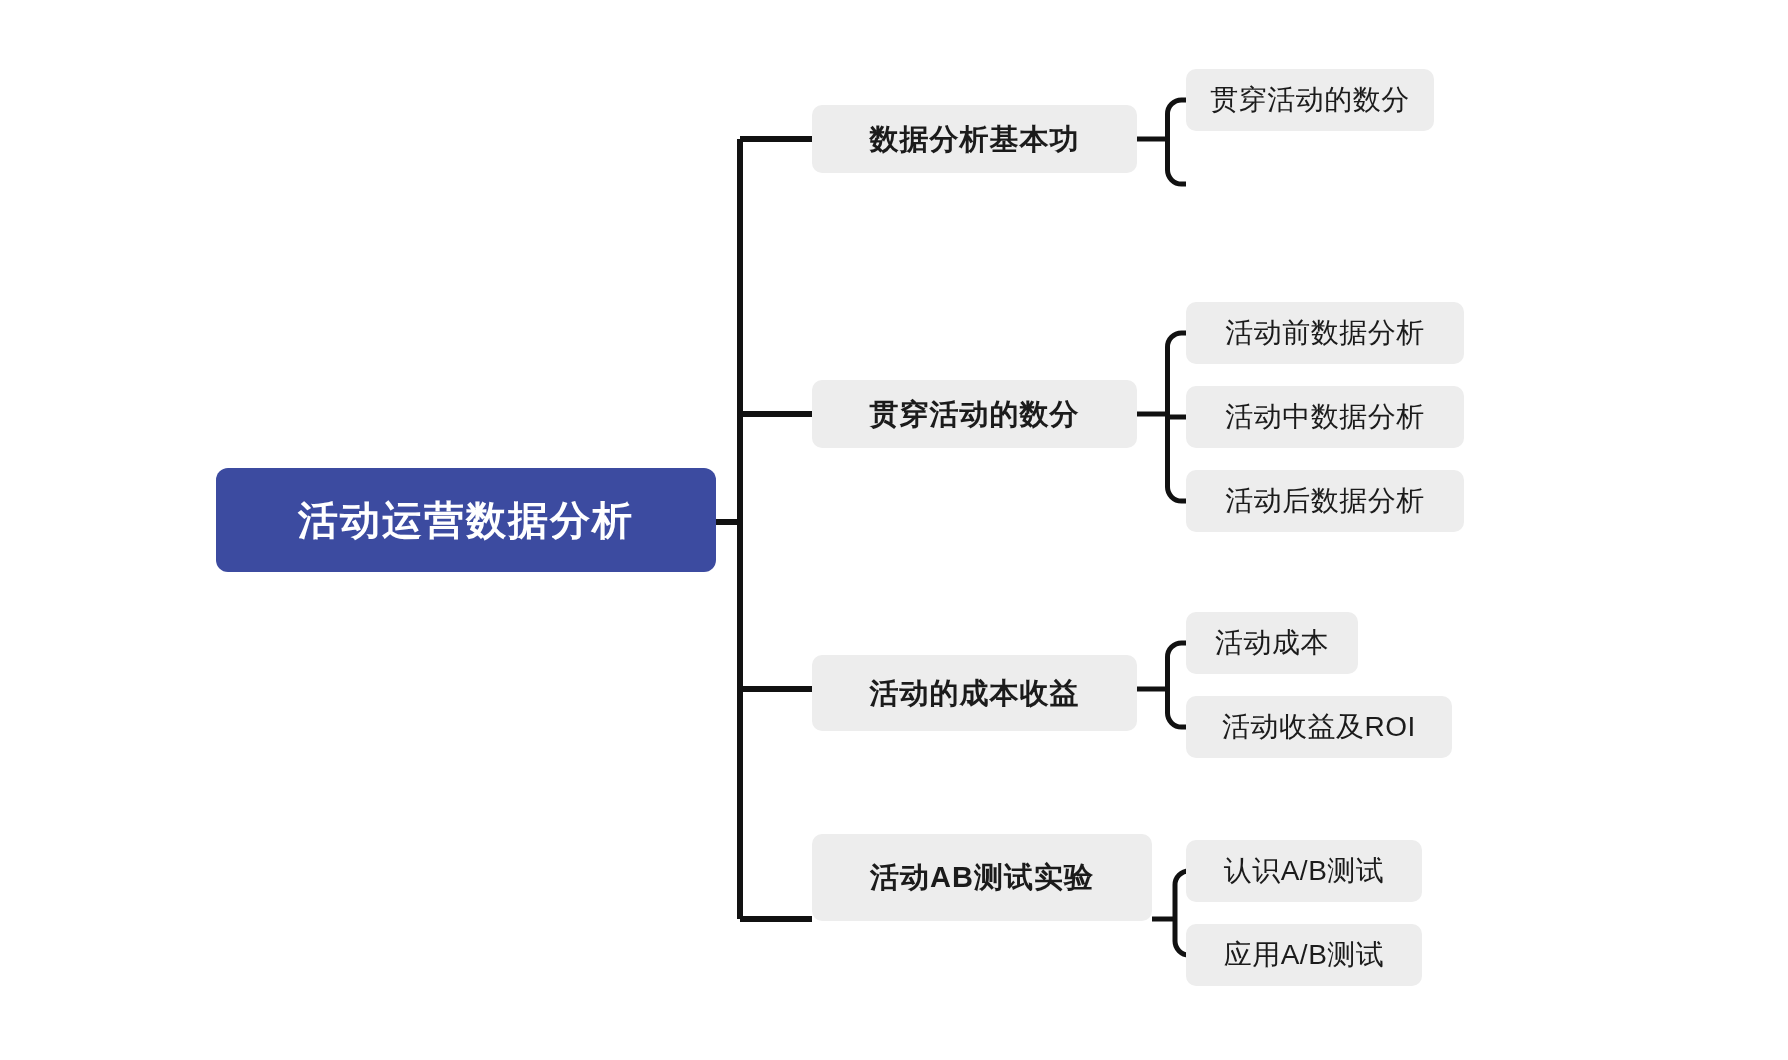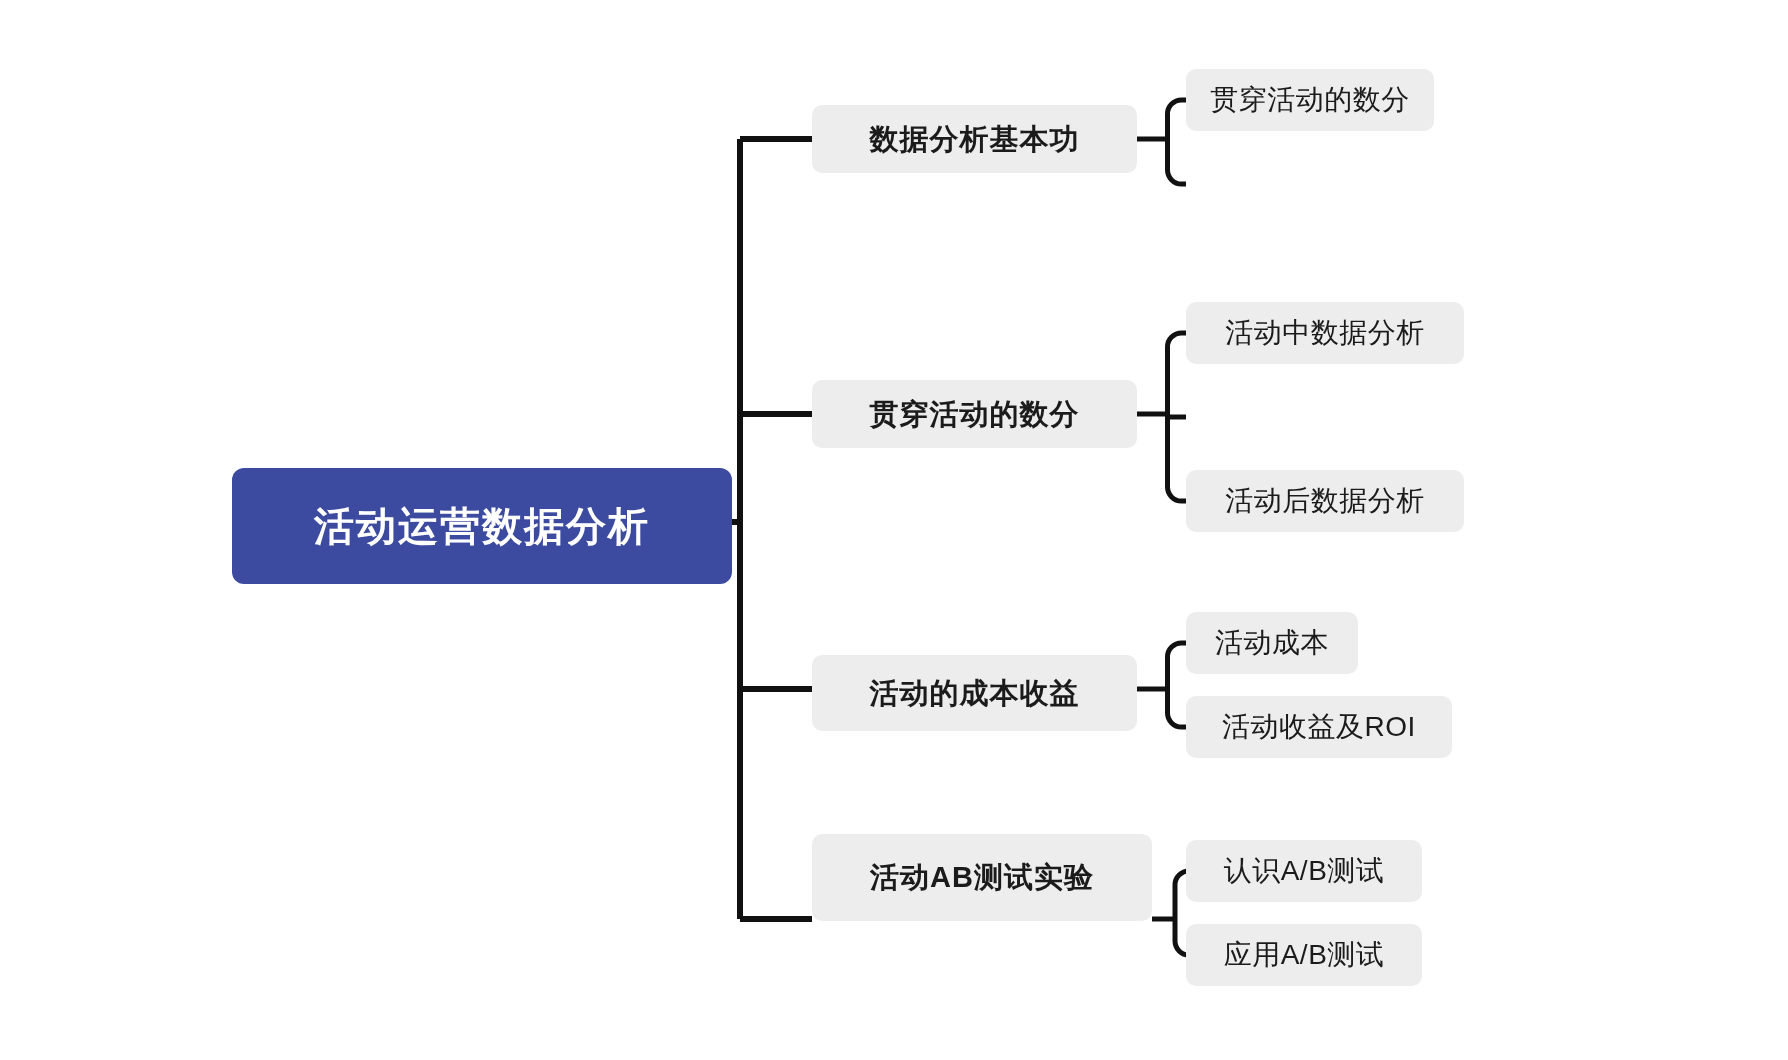--- a/index.html
+++ b/index.html
@@ -75,25 +75,26 @@
       <path d="M 1167.5 417 H 1186" stroke="#111111" stroke-width="5" fill="none" stroke-linecap="butt"></path>
       <path d="M 1137 689 H 1167.5" stroke="#111111" stroke-width="5" fill="none" stroke-linecap="butt"></path>
       <path d="M 1167.5 657 V 713" stroke="#111111" stroke-width="5" fill="none" stroke-linecap="butt"></path>
       <path d="M 1167.5 657 A 14 14 0 0 1 1181.5 643 H 1186" stroke="#111111" stroke-width="5" fill="none" stroke-linecap="butt"></path>
       <path d="M 1167.5 713 A 14 14 0 0 0 1181.5 727 H 1186" stroke="#111111" stroke-width="5" fill="none" stroke-linecap="butt"></path>
       <path d="M 1152 919 H 1175" stroke="#111111" stroke-width="5" fill="none" stroke-linecap="butt"></path>
       <path d="M 1175 885 V 941" stroke="#111111" stroke-width="5" fill="none" stroke-linecap="butt"></path>
       <path d="M 1175 885 A 14 14 0 0 1 1189 871 H 1186" stroke="#111111" stroke-width="5" fill="none" stroke-linecap="butt"></path>
       <path d="M 1175 941 A 14 14 0 0 0 1189 955 H 1186" stroke="#111111" stroke-width="5" fill="none" stroke-linecap="butt"></path>
     </svg>
-<div class="node root" style="left: 232px; top: 468px; width: 500px; height: 116px;">活动运营数据分析</div>
+<div class="node root" style="left: 216px; top: 468px; width: 500px; height: 104px;">活动运营数据分析</div>
     <div class="node branch" style="left: 812px; top: 105px; width: 325px; height: 68px;">数据分析基本功</div>
     <div class="node branch" style="left: 812px; top: 380px; width: 325px; height: 68px;">贯穿活动的数分</div>
     <div class="node branch" style="left: 812px; top: 655px; width: 325px; height: 76px;">活动的成本收益</div>
     <div class="node branch" style="left: 812px; top: 834px; width: 340px; height: 87px;">活动AB测试实验</div>
     <div class="node leaf" style="left: 1186px; top: 69px; width: 248px; height: 62px;">贯穿活动的数分</div>
-    <div class="node leaf" style="left: 1186px; top: 302px; width: 278px; height: 62px;">活动中数据分析</div>
+    <div class="node leaf" style="left: 1186px; top: 302px; width: 278px; height: 62px;">活动前数据分析</div>
+    <div class="node leaf" style="left: 1186px; top: 386px; width: 278px; height: 62px;">活动中数据分析</div>
     <div class="node leaf" style="left: 1186px; top: 470px; width: 278px; height: 62px;">活动后数据分析</div>
     <div class="node leaf" style="left: 1186px; top: 612px; width: 172px; height: 62px;">活动成本</div>
     <div class="node leaf" style="left: 1186px; top: 696px; width: 266px; height: 62px;">活动收益及ROI</div>
     <div class="node leaf" style="left: 1186px; top: 840px; width: 236px; height: 62px;">认识A/B测试</div>
     <div class="node leaf" style="left: 1186px; top: 924px; width: 236px; height: 62px;">应用A/B测试</div>
   </div>
 
 </body></html>

